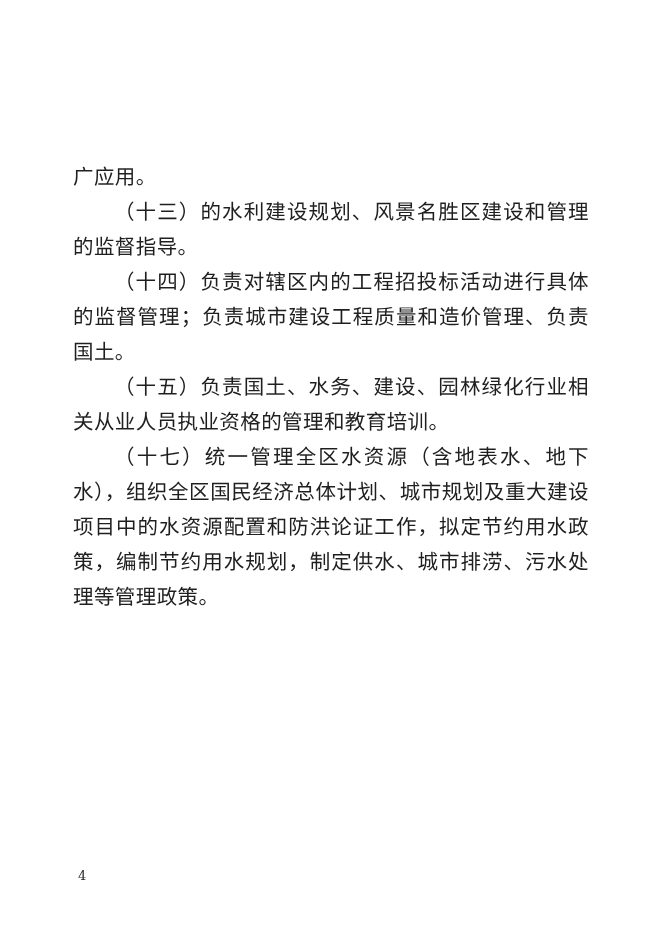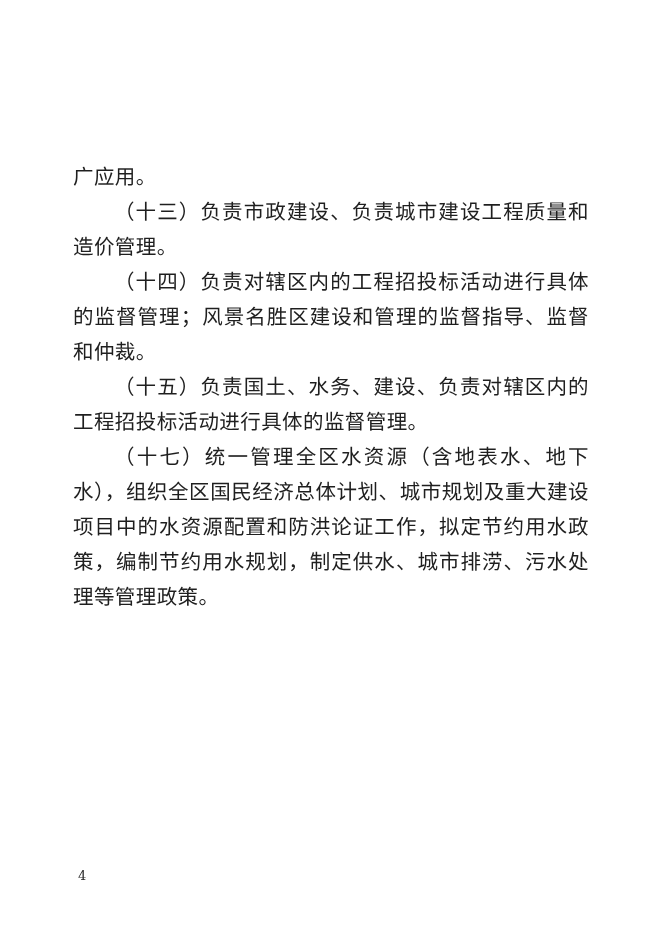--- a/index.html
+++ b/index.html
@@ -65,25 +65,25 @@
 </head>
 <body>
 
 <div class="page">
 
   <div class="text-block">
 
     <p class="para continuation">广应用。</p>
 
 
-    <p class="para indent">（十三）负责市政建设、负责城市建设工程质量和造价管理。</p>
+    <p class="para indent">（十三）的水利建设规划、风景名胜区建设和管理的监督指导。</p>
 
-    <p class="para indent">（十四）负责对辖区内的工程招投标活动进行具体的监督管理；风景名胜区建设和管理的监督指导、监督和仲裁。</p>
+    <p class="para indent">（十四）负责对辖区内的工程招投标活动进行具体的监督管理；负责城市建设工程质量和造价管理、负责国土。</p>
 
-    <p class="para indent">（十五）负责国土、水务、建设、负责对辖区内的工程招投标活动进行具体的监督管理。</p>
+    <p class="para indent">（十五）负责国土、水务、建设、园林绿化行业相关从业人员执业资格的管理和教育培训。</p>
 
 
     <p class="para indent">（十七）统一管理全区水资源（含地表水、地下水），组织全区国民经济总体计划、城市规划及重大建设项目中的水资源配置和防洪论证工作，拟定节约用水政策，编制节约用水规划，制定供水、城市排涝、污水处理等管理政策。</p>
 
   </div>
 
   <div class="page-number">4</div>
 
 </div>
 

